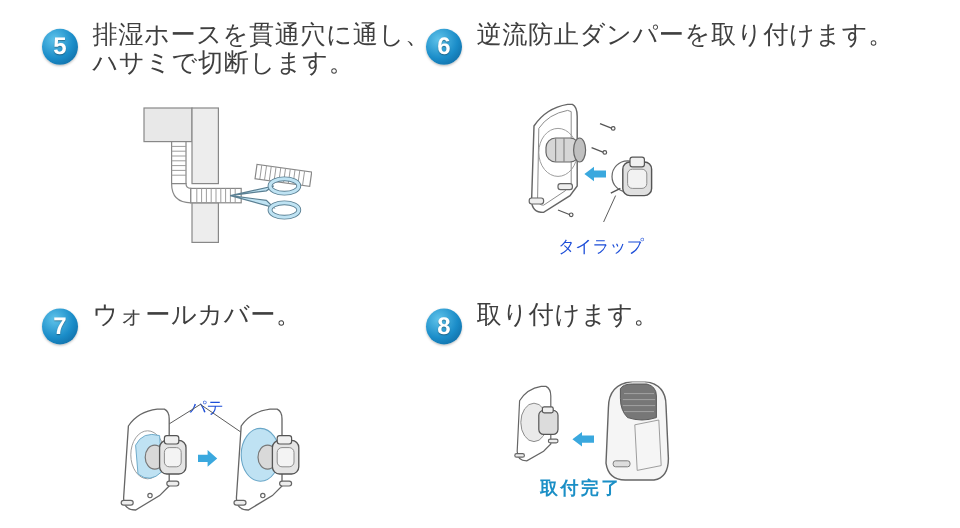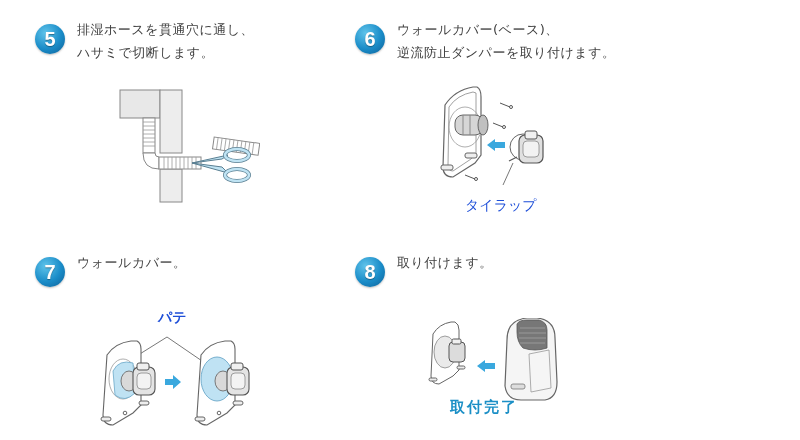--- a/index.html
+++ b/index.html
@@ -12,21 +12,21 @@
     width: 30px; height: 30px; border-radius: 50%;
     background: radial-gradient(circle at 35% 30%, #5fc3ea 0%, #1a8cc8 55%, #0d5f96 100%);
     color: #fff; font-weight: bold; font-size: 20px;
     display: flex; align-items: center; justify-content: center;
     box-shadow: 0 1px 2px rgba(0,0,0,0.25);
     text-shadow: 0 1px 1px rgba(0,0,0,0.35);
     flex-shrink: 0;
     margin-top: 6px;
     font-family: "Liberation Sans", sans-serif;
   }
-  .step-text { margin-left: 12px; font-size: 13px; line-height: 23px; color: #3f3f3f; letter-spacing: 0.5px; }
+  .step-text { margin-left: 12px; font-size: 21px; line-height: 23px; color: #3f3f3f; letter-spacing: 0.5px; }
   .step-text div { white-space: nowrap; }
 
   .illus { position: absolute; }
   .label { position: absolute; font-size: 14px; color: #1d4ed8; white-space: nowrap; }
   .done-label { position: absolute; font-size: 15px; font-weight: bold; color: #1b8fc6; letter-spacing: 2px; white-space: nowrap; }
 </style>
 </head>
 <body>
 
 <div class="step">
@@ -92,21 +92,20 @@
     <ellipse cx="127" cy="70" rx="12" ry="6" fill="none" stroke="#bfe3f3" stroke-width="2.5"></ellipse>
     <ellipse cx="127" cy="90" rx="12" ry="6" fill="none" stroke="#5a7f92" stroke-width="4"></ellipse>
     <ellipse cx="127" cy="90" rx="12" ry="6" fill="none" stroke="#bfe3f3" stroke-width="2.5"></ellipse>
   </svg>
 </div>
 
 <div class="step">
   <div class="step-header" style="left:355px; top:18px;">
     <div class="badge">6</div>
     <div class="step-text">
-      <div>ウォールカバー(ベース)、</div>
       <div>逆流防止ダンパーを取り付けます。</div>
     </div>
   </div>
   <svg class="illus" style="left:435px; top:85px;" width="120" height="105" viewBox="0 0 120 105">
 
     <path d="M10 20 Q20 5 38 2 L42 2 Q46 4 46 12 L46 70 L40 78 L18 92 Q8 92 8 82 Z" fill="#fff" stroke="#666" stroke-width="1.2"></path>
     <path d="M14 22 Q22 10 38 7 L41 8 L41 68 L36 74 L18 86 Q13 86 13 80 Z" fill="none" stroke="#888" stroke-width="0.8"></path>
     <ellipse cx="30" cy="42" rx="16" ry="20" fill="none" stroke="#999" stroke-width="0.8"></ellipse>
 
     <rect x="20" y="30" width="28" height="20" rx="8" fill="#d6d6d6" stroke="#666" stroke-width="1"></rect>
@@ -139,21 +138,21 @@
   <div class="label" style="left:465px; top:197px;">タイラップ</div>
 </div>
 
 <div class="step">
   <div class="step-header" style="left:35px; top:251px;">
     <div class="badge">7</div>
     <div class="step-text">
       <div>ウォールカバー。</div>
     </div>
   </div>
-  <div class="label" style="left:158px; top:309px;font-weight:bold;">パテ</div>
+  <div class="label" style="left:158px; top:331px;">パテ</div>
   <svg class="illus" style="left:95px; top:335px;" width="160" height="100" viewBox="0 0 160 100">
 
     <line x1="72" y1="2" x2="40" y2="22" stroke="#555" stroke-width="0.8"></line>
     <line x1="72" y1="2" x2="110" y2="28" stroke="#555" stroke-width="0.8"></line>
 
     <g>
       <path d="M12 20 Q20 8 36 6 L42 6 Q46 8 46 14 L46 70 L38 78 L18 90 Q8 90 8 80 Z" fill="#fff" stroke="#666" stroke-width="1.1"></path>
       <ellipse cx="28" cy="44" rx="14" ry="20" fill="none" stroke="#999" stroke-width="0.8"></ellipse>
       <path d="M18 36 Q24 24 38 28 L40 58 Q30 68 20 60 Z" fill="#bfe2f3" stroke="#6aa7c8" stroke-width="0.8"></path>
       <ellipse cx="34" cy="46" rx="8" ry="10" fill="#d9d9d9" stroke="#777"></ellipse>

